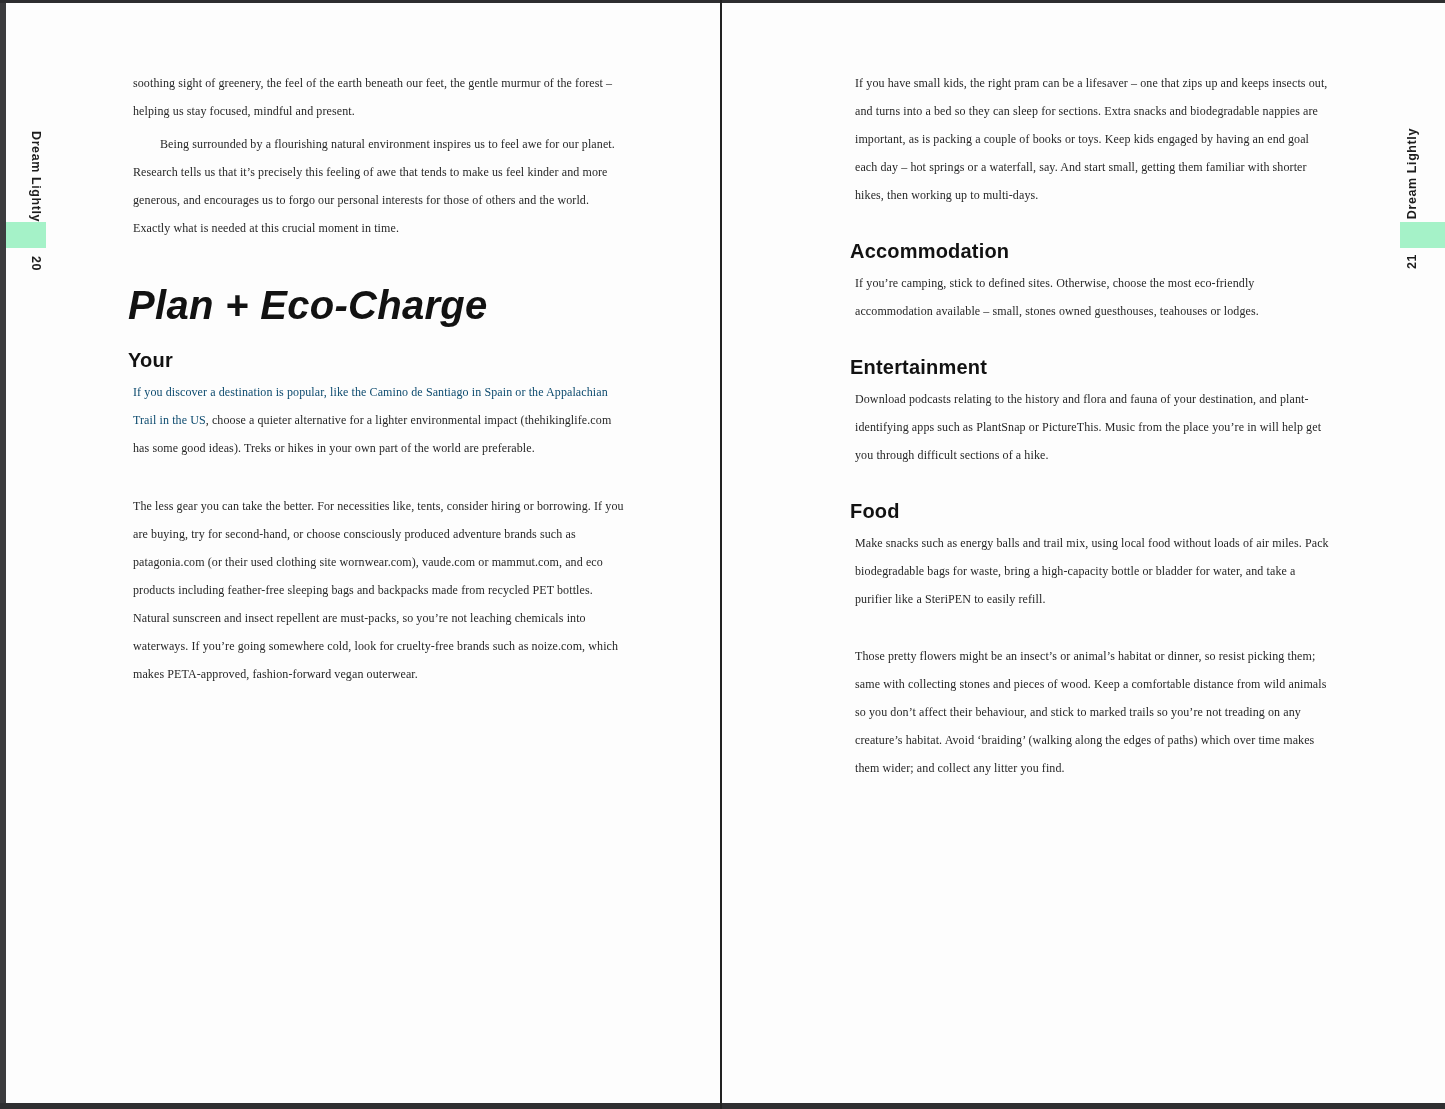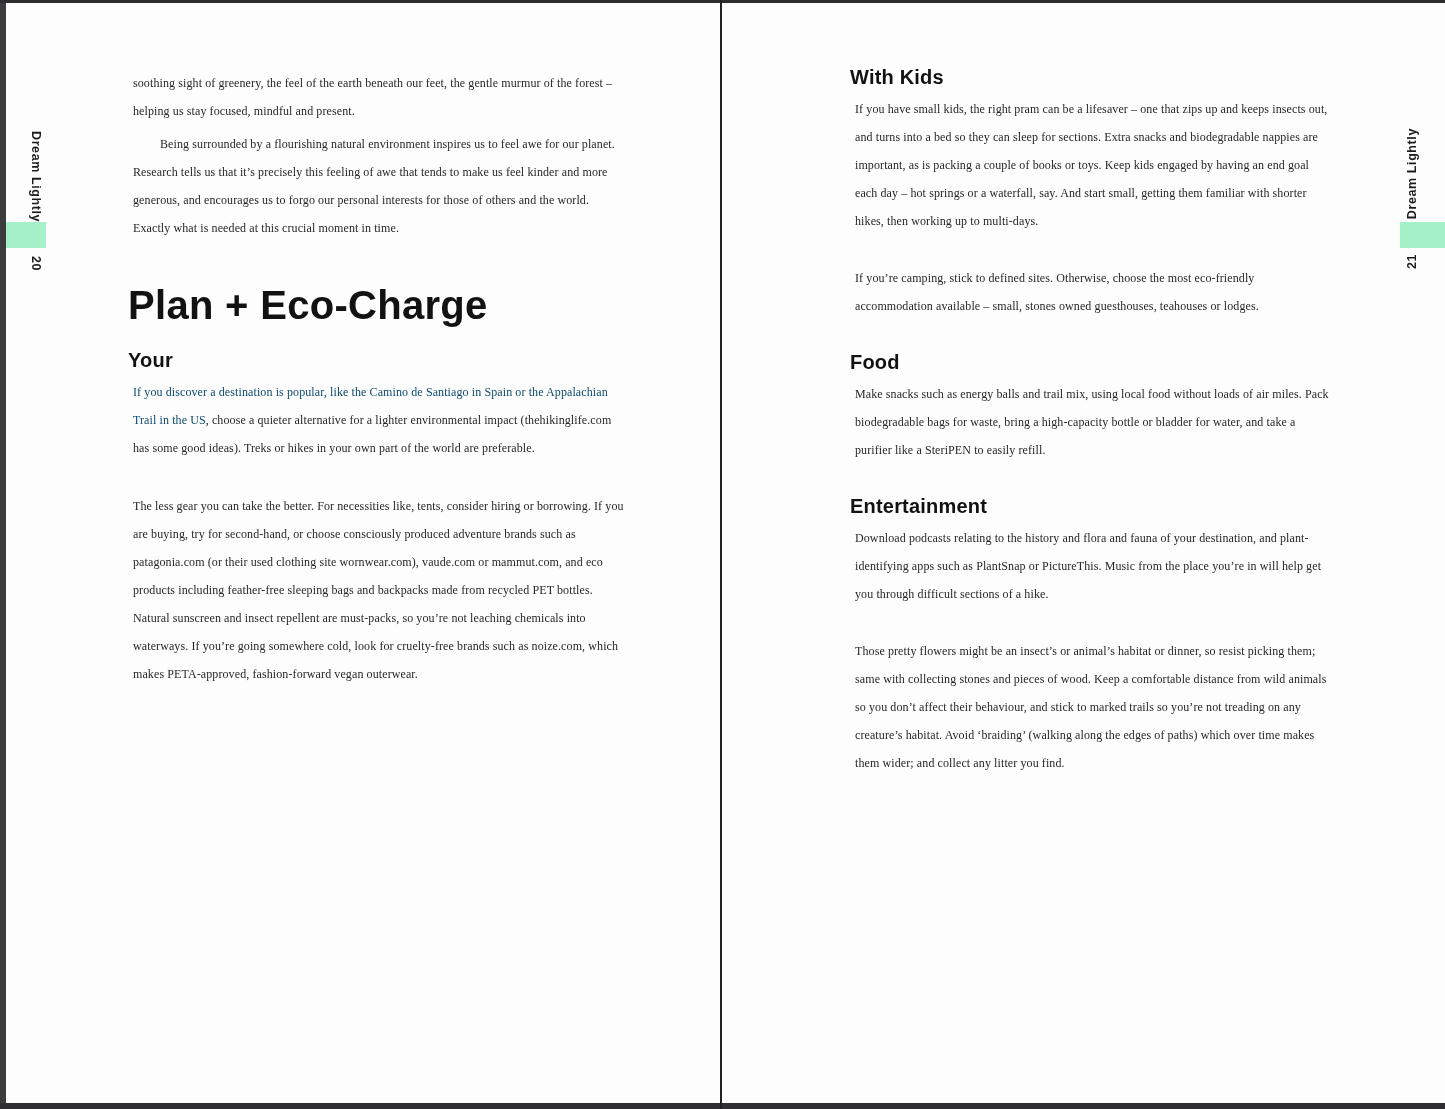--- a/index.html
+++ b/index.html
@@ -48,21 +48,21 @@
 
   .body {
     font-size: 12px;
     line-height: 28px;
     color: #272727;
     margin: 5px;
     letter-spacing: 0.1px;
   }
   .indent { text-indent: 27px; }
 
-  .chapter-title { margin: 36px 0 14px 0; }
+  .chapter-title { margin: 36px 0 14px 0; font-style: italic; }
   .title-line {
     display: block;
     font-family: "Liberation Sans", sans-serif;
     font-weight: 700;
     font-size: 40px;
     line-height: 55px;
     letter-spacing: 0.3px;
     color: #121212;
   }
 
@@ -111,36 +111,36 @@
       <p class="body"><span class="hl-red" style="color: #0c4a6e;">If you discover a destination is popular, like the Camino de Santiago in Spain or the Appalachian Trail in the US</span><span>, choose a quieter alternative for a lighter environmental impact (thehikinglife.com has some good ideas). Treks or hikes in your own part of the world are preferable.</span></p>
     </section>
 
     <section class="section section-gear">
       <p class="body">The less gear you can take the better. For necessities like, tents, consider hiring or borrowing. If you are buying, try for second-hand, or choose consciously produced adventure brands such as patagonia.com (or their used clothing site wornwear.com), vaude.com or mammut.com, and eco products including feather-free sleeping bags and backpacks made from recycled PET bottles. Natural sunscreen and insect repellent are must-packs, so you’re not leaching chemicals into waterways. If you’re going somewhere cold, look for cruelty-free brands such as noize.com, which makes PETA-approved, fashion-forward vegan outerwear.</p>
     </section>
   </main>
 
   <main class="page page-right">
     <section class="section first">
-      <h2 class="subhead">With Kids</h2>
       <p class="body">If you have small kids, the right pram can be a lifesaver – one that zips up and keeps insects out, and turns into a bed so they can sleep for sections. Extra snacks and biodegradable nappies are important, as is packing a couple of books or toys. Keep kids engaged by having an end goal each day – hot springs or a waterfall, say. And start small, getting them familiar with shorter hikes, then working up to multi-days.</p>
     </section>
 
     <section class="section">
+      <h2 class="subhead">Accommodation</h2>
       <p class="body">If you’re camping, stick to defined sites. Otherwise, choose the most eco-friendly accommodation available – small, stones owned guesthouses, teahouses or lodges.</p>
+    </section>
+
+    <section class="section">
+      <h2 class="subhead">Entertainment</h2>
+      <p class="body">Download podcasts relating to the history and flora and fauna of your destination, and plant-identifying apps such as PlantSnap or PictureThis. Music from the place you’re in will help get you through difficult sections of a hike.</p>
     </section>
 
     <section class="section">
       <h2 class="subhead">Food</h2>
       <p class="body">Make snacks such as energy balls and trail mix, using local food without loads of air miles. Pack biodegradable bags for waste, bring a high-capacity bottle or bladder for water, and take a purifier like a SteriPEN to easily refill.</p>
-    </section>
-
-    <section class="section">
-      <h2 class="subhead">Entertainment</h2>
-      <p class="body">Download podcasts relating to the history and flora and fauna of your destination, and plant-identifying apps such as PlantSnap or PictureThis. Music from the place you’re in will help get you through difficult sections of a hike.</p>
     </section>
 
     <section class="section">
       <p class="body">Those pretty flowers might be an insect’s or animal’s habitat or dinner, so resist picking them; same with collecting stones and pieces of wood. Keep a comfortable distance from wild animals so you don’t affect their behaviour, and stick to marked trails so you’re not treading on any creature’s habitat. Avoid ‘braiding’ (walking along the edges of paths) which over time makes them wider; and collect any litter you find.</p>
     </section>
   </main>
 
 </div>
 
 </body></html>

